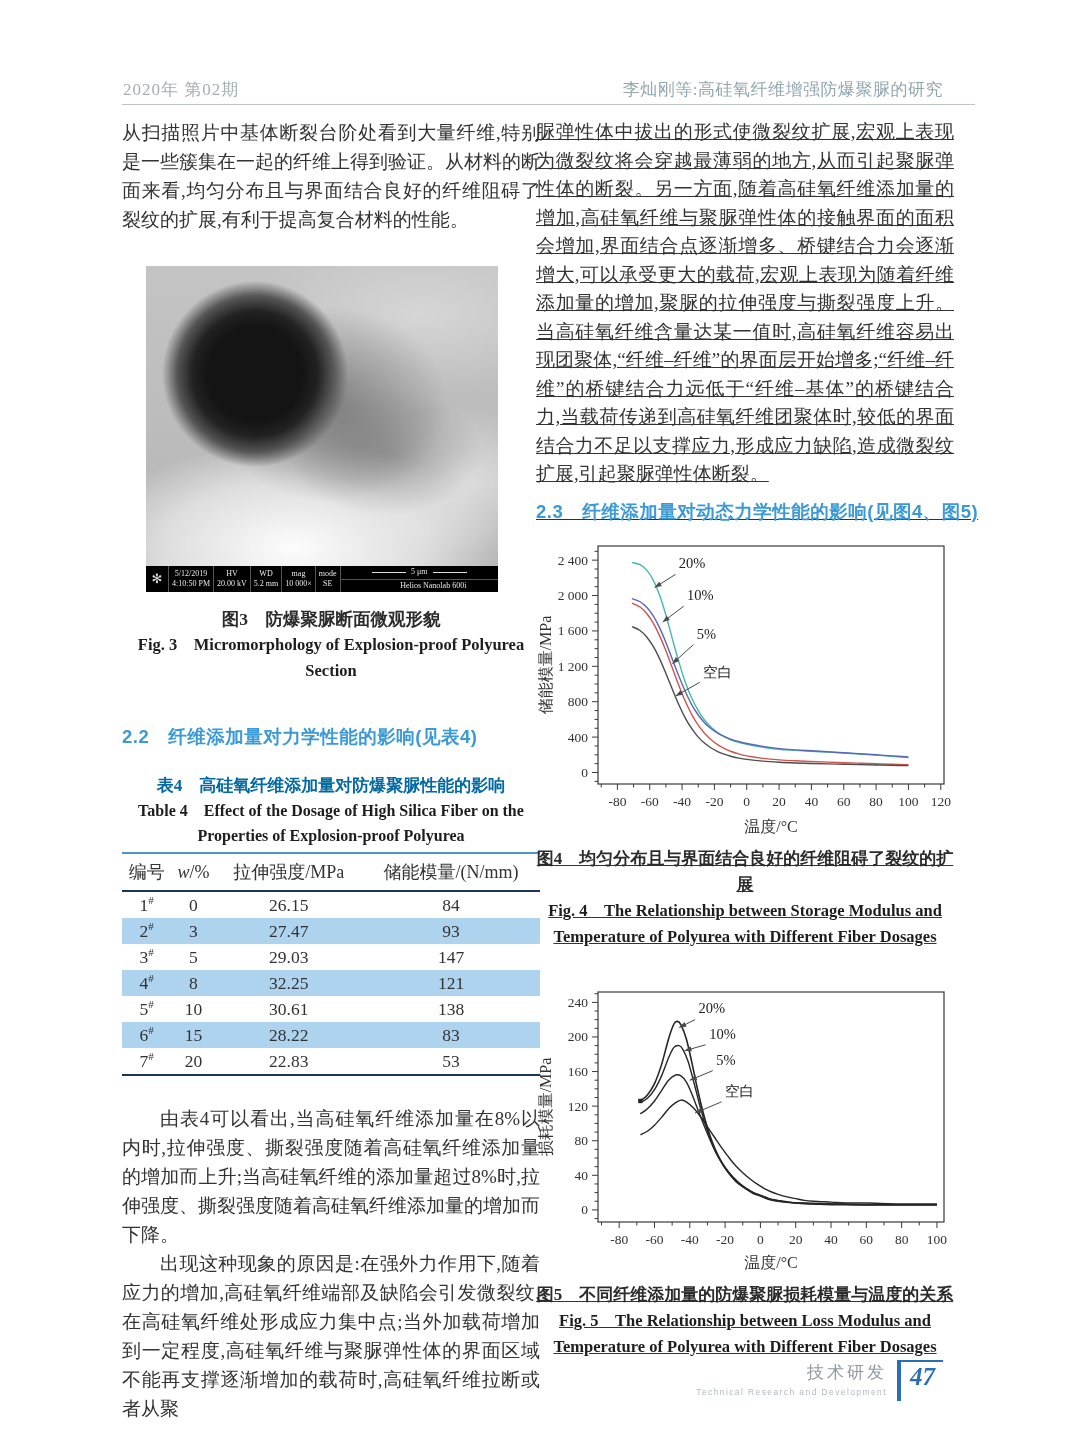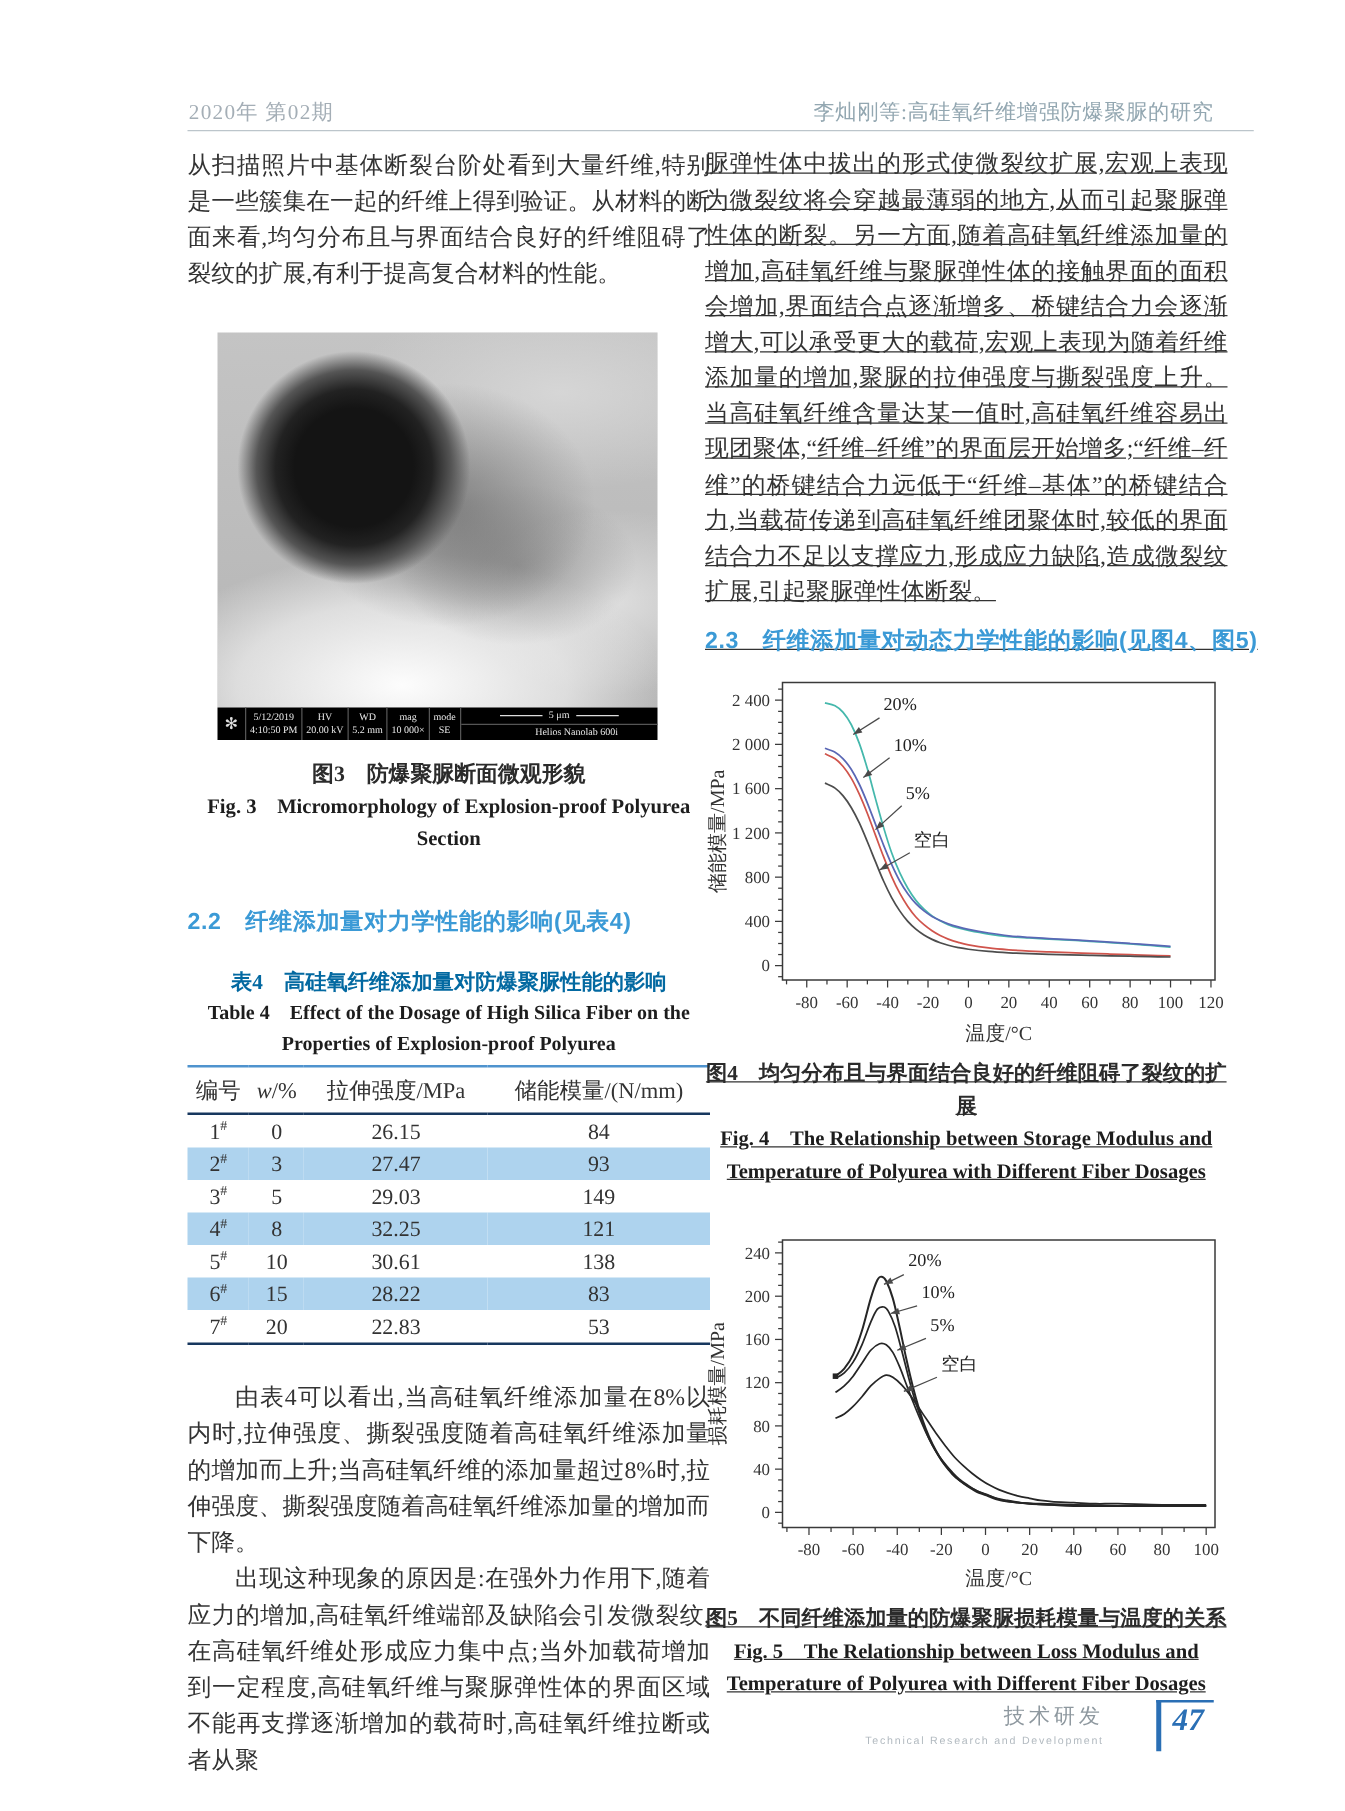--- a/index.html
+++ b/index.html
@@ -1,17 +1,17 @@
 <!DOCTYPE html>
 <html><head>
 <meta charset="utf-8">
 <style>
   html,body{margin:0;padding:0;background:#ffffff;}
   .page{position:relative;width:1044px;height:1449px;background:#fff;overflow:hidden;
-        font-family:"Liberation Serif","DejaVu Serif",serif;color:#333;margin-left:28px;}
+        font-family:"Liberation Serif","DejaVu Serif",serif;color:#333;}
   
   .hdr-left{position:absolute;left:123px;top:78px;font-size:17px;color:#a4aeb6;letter-spacing:1px;}
   .hdr-right{position:absolute;right:101px;top:78px;font-size:17px;color:#93a7b1;letter-spacing:0.5px;}
   .hdr-rule{position:absolute;left:122px;top:104px;width:853px;height:0;border-top:1px solid #bcc5cb;}
   
   .col-left{position:absolute;left:122px;top:118px;width:418px;}
   .col-right{position:absolute;left:536px;top:118px;width:418px;text-decoration:underline;}
   .para{font-size:19px;line-height:29px;text-align:justify;color:#333;}
   .col-right .para{line-height:28.5px;}
   .indent{text-indent:2em;}
@@ -49,21 +49,21 @@
   table.t4 td{font-size:17.5px;height:24px;text-align:center;color:#333;}
   table.t4 tr.stripe{background:#aed3ee;}
   table.t4 sup{font-size:11px;}
   
   .chart-svg{display:block;margin:8px auto 0 auto;}
   svg text{font-family:"Liberation Serif","DejaVu Serif",serif;fill:#333;}
   svg .tick{font-size:13.5px;}
   svg .axlab{font-size:16px;}
   svg .ann{font-size:14.5px;fill:#222;}
   
-  .footer{position:absolute;right:101px;top:1360px;display:flex;align-items:flex-end;gap:32px;}
+  .footer{position:absolute;right:101px;top:1360px;display:flex;align-items:flex-end;}
   .footer-text{text-align:right;padding-bottom:4px;}
   .footer-cn{font-size:17px;color:#8e989f;letter-spacing:3px;font-family:"Liberation Sans","DejaVu Sans",sans-serif;}
   .footer-en{font-size:8.5px;color:#b2bac0;letter-spacing:1.4px;margin-top:3px;font-family:"Liberation Sans","DejaVu Sans",sans-serif;}
   .page-num-box{margin-left:10px;border-left:4px solid #2a6fb5;border-top:2px solid #2a6fb5;padding:1px 8px 10px 9px;}
   .page-num-box span{font-style:italic;font-weight:bold;font-size:25px;color:#2a6fb5;}
 </style>
 </head>
 <body>
 
 <div class="page">
@@ -139,21 +139,21 @@
           <tr class="stripe">
             <td>2<sup>#</sup></td>
             <td>3</td>
             <td>27.47</td>
             <td>93</td>
           </tr>
           <tr>
             <td>3<sup>#</sup></td>
             <td>5</td>
             <td>29.03</td>
-            <td>149</td>
+            <td>147</td>
           </tr>
           <tr class="stripe">
             <td>4<sup>#</sup></td>
             <td>8</td>
             <td>32.25</td>
             <td>121</td>
           </tr>
           <tr>
             <td>5<sup>#</sup></td>
             <td>10</td>

